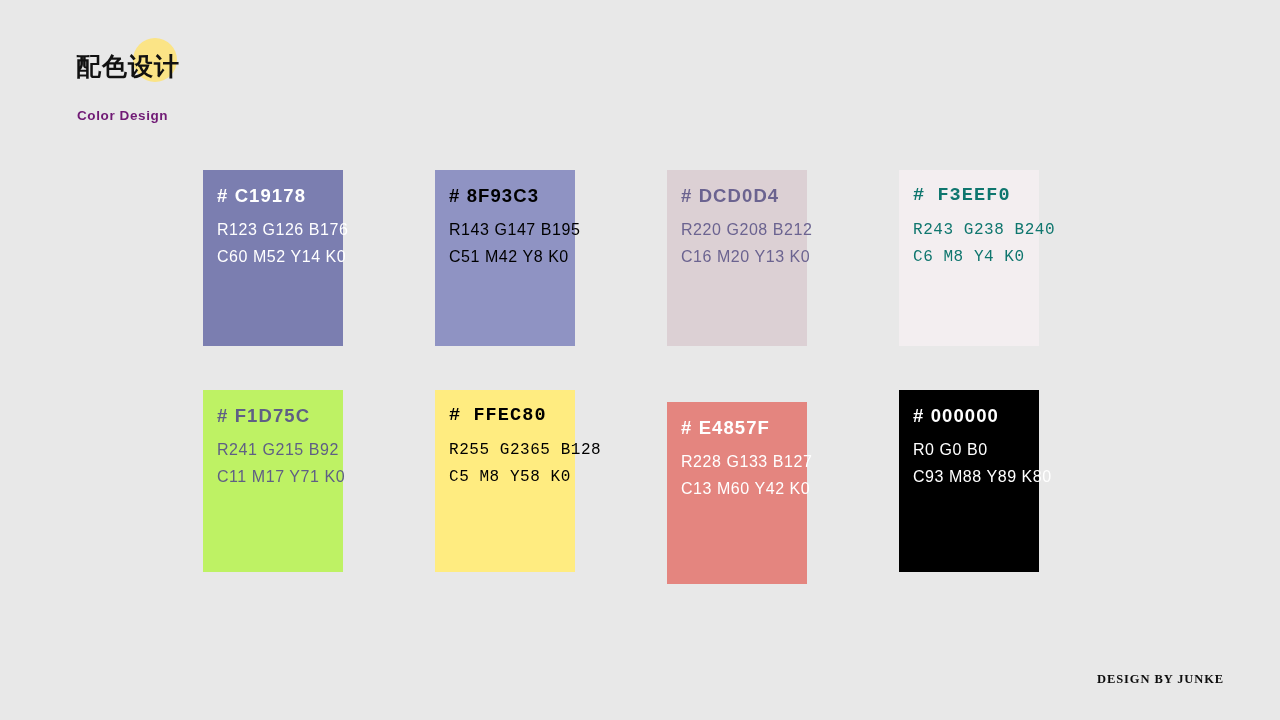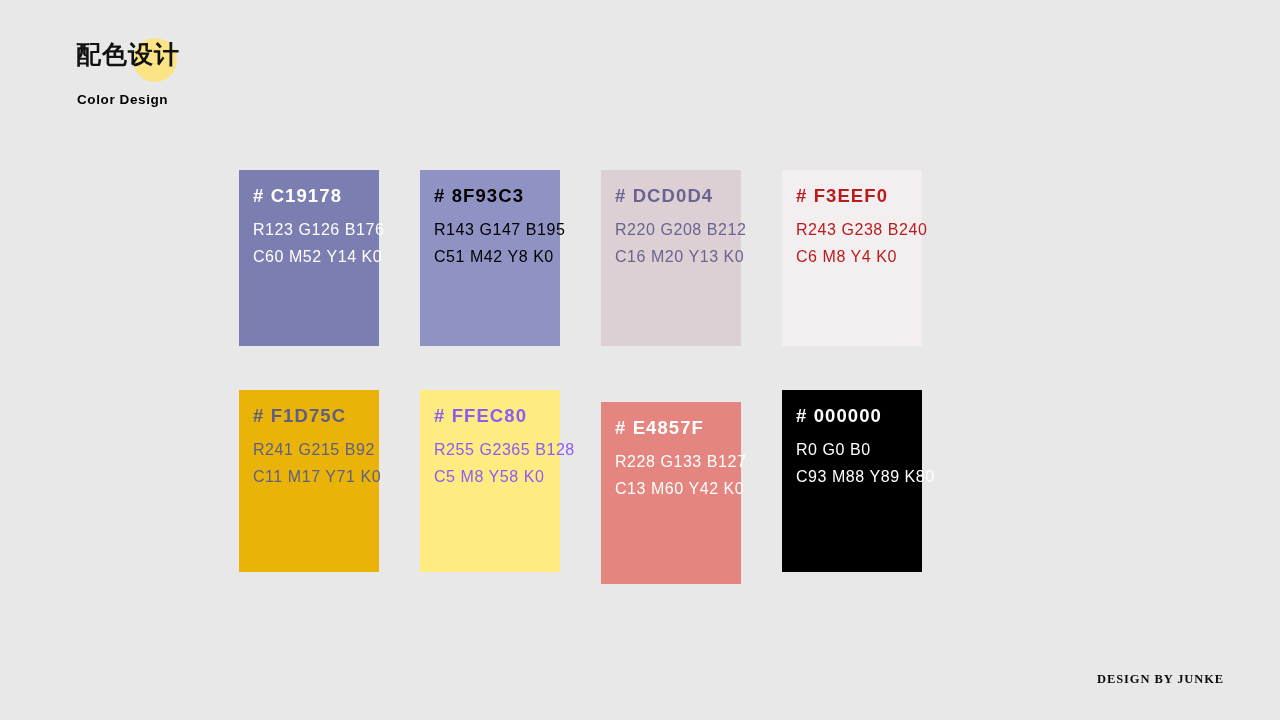--- a/index.html
+++ b/index.html
@@ -31,52 +31,53 @@
     top: 0px;
     width: 44px;
     height: 44px;
     border-radius: 50%;
     background: #fbe486;
     z-index: 1;
   }
   .logo-title {
     position: absolute;
     left: 0;
-    top: 4px;
+    top: 16px;
     z-index: 2;
     font-family: "Liberation Sans", "DejaVu Sans", sans-serif;
     font-size: 25px;
     font-weight: bold;
     letter-spacing: 1px;
     color: #111111;
     line-height: 1;
     white-space: nowrap;
   }
   .logo-sub {
     position: absolute;
     left: 1px;
-    top: 54px;
+    top: 70px;
     z-index: 2;
     font-size: 13.5px;
     font-weight: bold;
     letter-spacing: 0.6px;
-    color: #000000;
+    color: #701a75;
     white-space: nowrap;
   }
 
   
   .palette {
     position: absolute;
     left: 239px;
     top: 170px;
     width: 800px;
   }
   .row {
     display: flex;
-    gap: 41px;
+    gap: 92px;
+    justify-content: flex-end;
   }
   .row.row-2 { margin-top: 44px; }
 
   .swatch {
     width: 140px;
     height: 176px;
     position: relative;
     padding: 17px 0 0 14px;
     flex: 0 0 140px;
   }
@@ -132,34 +133,34 @@
     <div class="swatch" style="background: rgb(143, 147, 195); color: #000000;">
       <div class="hex"># 8F93C3</div>
       <div class="rgb">R143 G147 B195</div>
       <div class="cmyk">C51 M42 Y8 K0</div>
     </div>
     <div class="swatch" style="background: rgb(220, 208, 212); color: rgb(107, 99, 144);">
       <div class="hex"># DCD0D4</div>
       <div class="rgb">R220 G208 B212</div>
       <div class="cmyk">C16 M20 Y13 K0</div>
     </div>
-    <div class="swatch" style="background: rgb(243, 238, 240); color: #b91c1c;">
+    <div class="swatch" style="background: rgb(243, 238, 240); color: #0f766e; font-family: Liberation Mono, monospace;">
       <div class="hex"># F3EEF0</div>
       <div class="rgb">R243 G238 B240</div>
       <div class="cmyk">C6 M8 Y4 K0</div>
     </div>
   </div>
 
   <div class="row row-2">
-    <div class="swatch" style="background: #eab308; color: rgb(95, 95, 133);">
+    <div class="swatch" style="background: #bef264; color: rgb(95, 95, 133);">
       <div class="hex"># F1D75C</div>
       <div class="rgb">R241 G215 B92</div>
       <div class="cmyk">C11 M17 Y71 K0</div>
     </div>
-    <div class="swatch" style="background: rgb(255, 236, 128); color: #8b5cf6;">
+    <div class="swatch" style="background: rgb(255, 236, 128); color: #000000; font-family: Liberation Mono, monospace;">
       <div class="hex"># FFEC80</div>
       <div class="rgb">R255 G2365 B128</div>
       <div class="cmyk">C5 M8 Y58 K0</div>
     </div>
     <div class="swatch" style="background: rgb(228, 133, 127); color: rgb(255, 255, 255); margin-top: 12px;">
       <div class="hex"># E4857F</div>
       <div class="rgb">R228 G133 B127</div>
       <div class="cmyk">C13 M60 Y42 K0</div>
     </div>
     <div class="swatch" style="background: rgb(0, 0, 0); color: rgb(255, 255, 255);">

